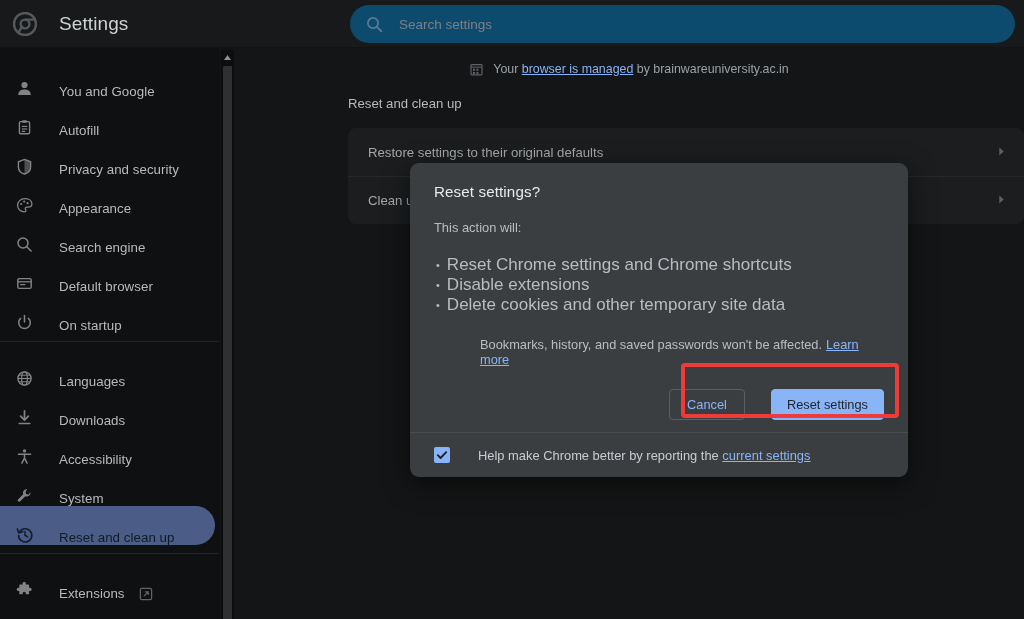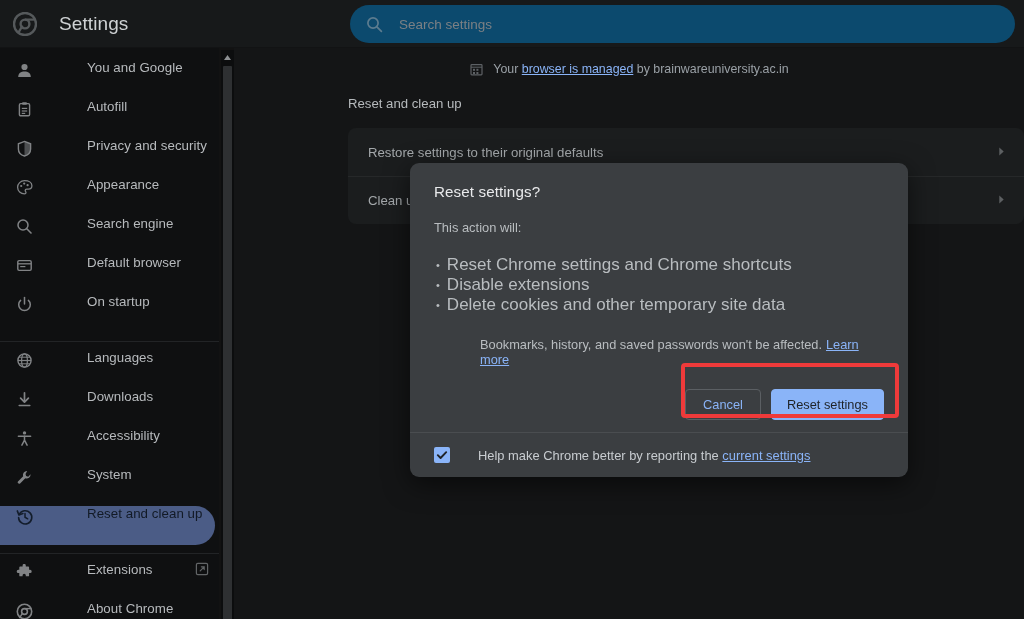--- a/index.html
+++ b/index.html
@@ -37,24 +37,23 @@
     font-family: "Liberation Sans", sans-serif;
   }
   .search-input::placeholder { color: #7c8084; }
 
   
   .sidebar {
     position: absolute; left: 0; top: 48px; width: 219px; height: 571px;
     background: #0f1011; padding-top: 12px;
   }
   .nav-item {
-    display: flex; align-items: flex-start; height: 39px; margin: 0 2px 0 0;
+    display: flex; align-items: flex-end; height: 39px; margin: 0 2px 0 0;
     padding-left: 14px; border-radius: 0 20px 20px 0; cursor: pointer;
     color: #b7babd;
-    gap: 28px;
   }
   .nav-item .nav-icon {
     width: 21px; height: 21px; flex: 0 0 auto; display: flex;
     align-items: center; justify-content: center; opacity: .68;
   }
   .nav-item .nav-label {
     margin-left: 24px; font-size: 13.3px; white-space: nowrap; letter-spacing: .05px;
   }
   .nav-item.active {
     background: #4b5c86; color: #11161f; margin-right: 4px;
@@ -119,21 +118,21 @@
   .dlg-bullets { margin-top: 20px; }
   .dlg-bullets li {
     list-style: none; font-size: 17px; color: #b9bdc0; line-height: 20px;
     padding-left: 2px;
   }
   .dlg-bullets li::before { content: "\2022"; margin-right: 7px; font-size: 11px; vertical-align: 1px; }
   .dlg-note { margin-top: 22px; font-size: 12.8px; color: #b9bdc0; margin-left: 46px; }
   .dlg-note a { color: #8ab4f8; text-decoration: underline; margin-left: 4px; }
   .dlg-actions {
     display: flex; justify-content: flex-end; align-items: center;
-    padding: 0 24px 0 0; height: 56px; gap: 10px;
+    padding: 0 24px 0 0; height: 56px; gap: 26px;
   }
   .btn {
     font-family: "Liberation Sans", sans-serif; font-size: 12.8px;
     border-radius: 4px; cursor: pointer; height: 31px; padding: 0 17px;
     display: flex; align-items: center; justify-content: center;
   }
   .btn-cancel {
     background: transparent; border: 1px solid #5b5f63; color: #8ab4f8;
   }
   .btn-primary {

